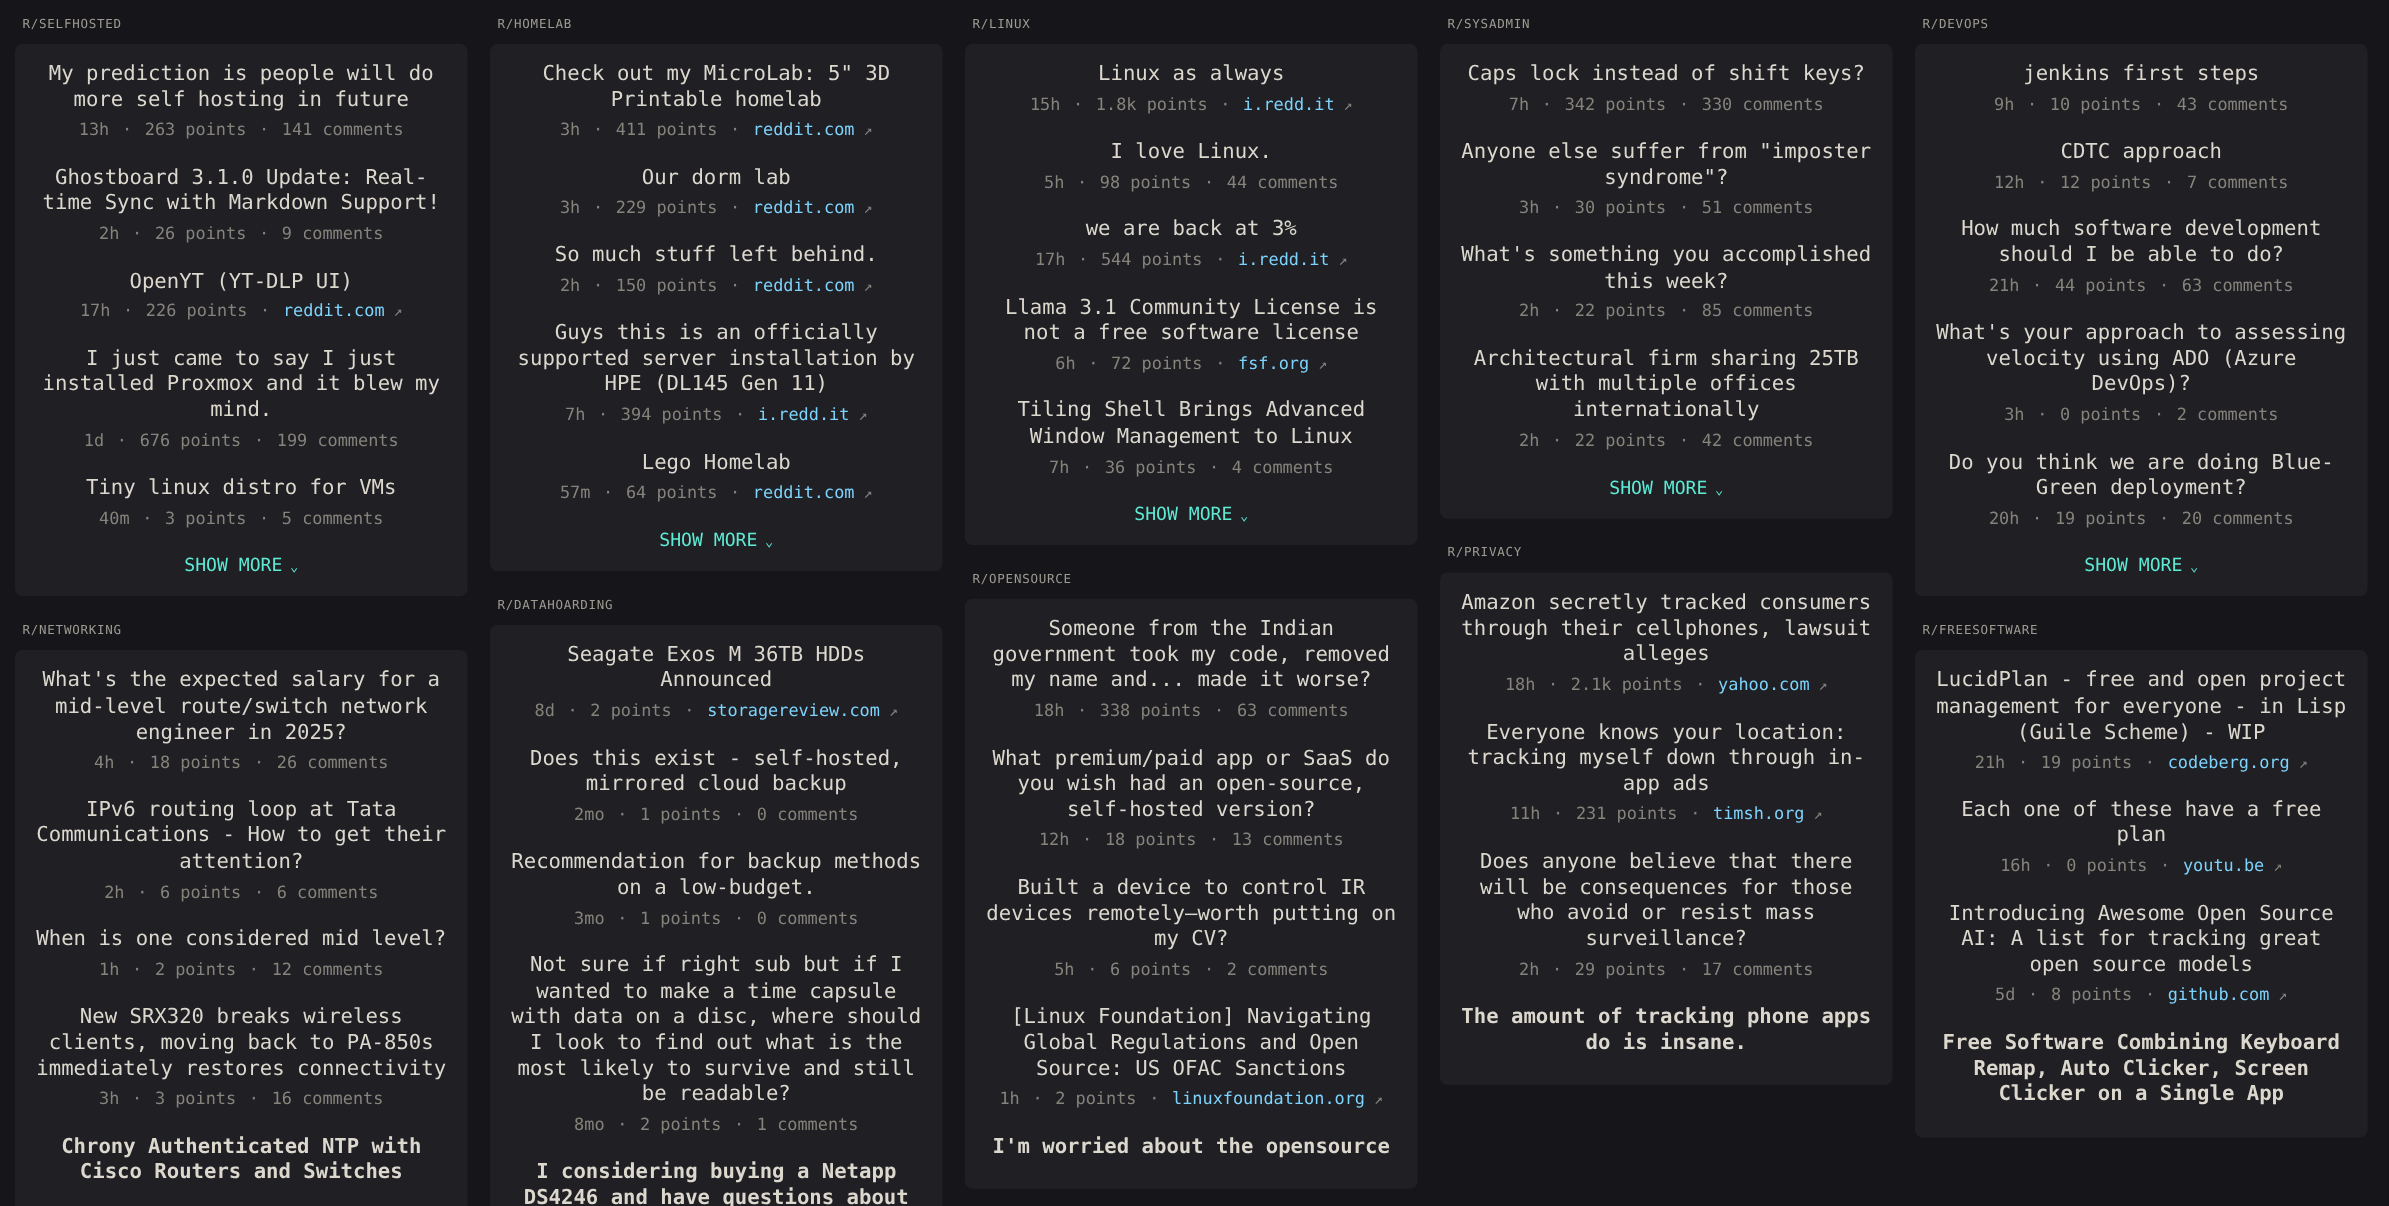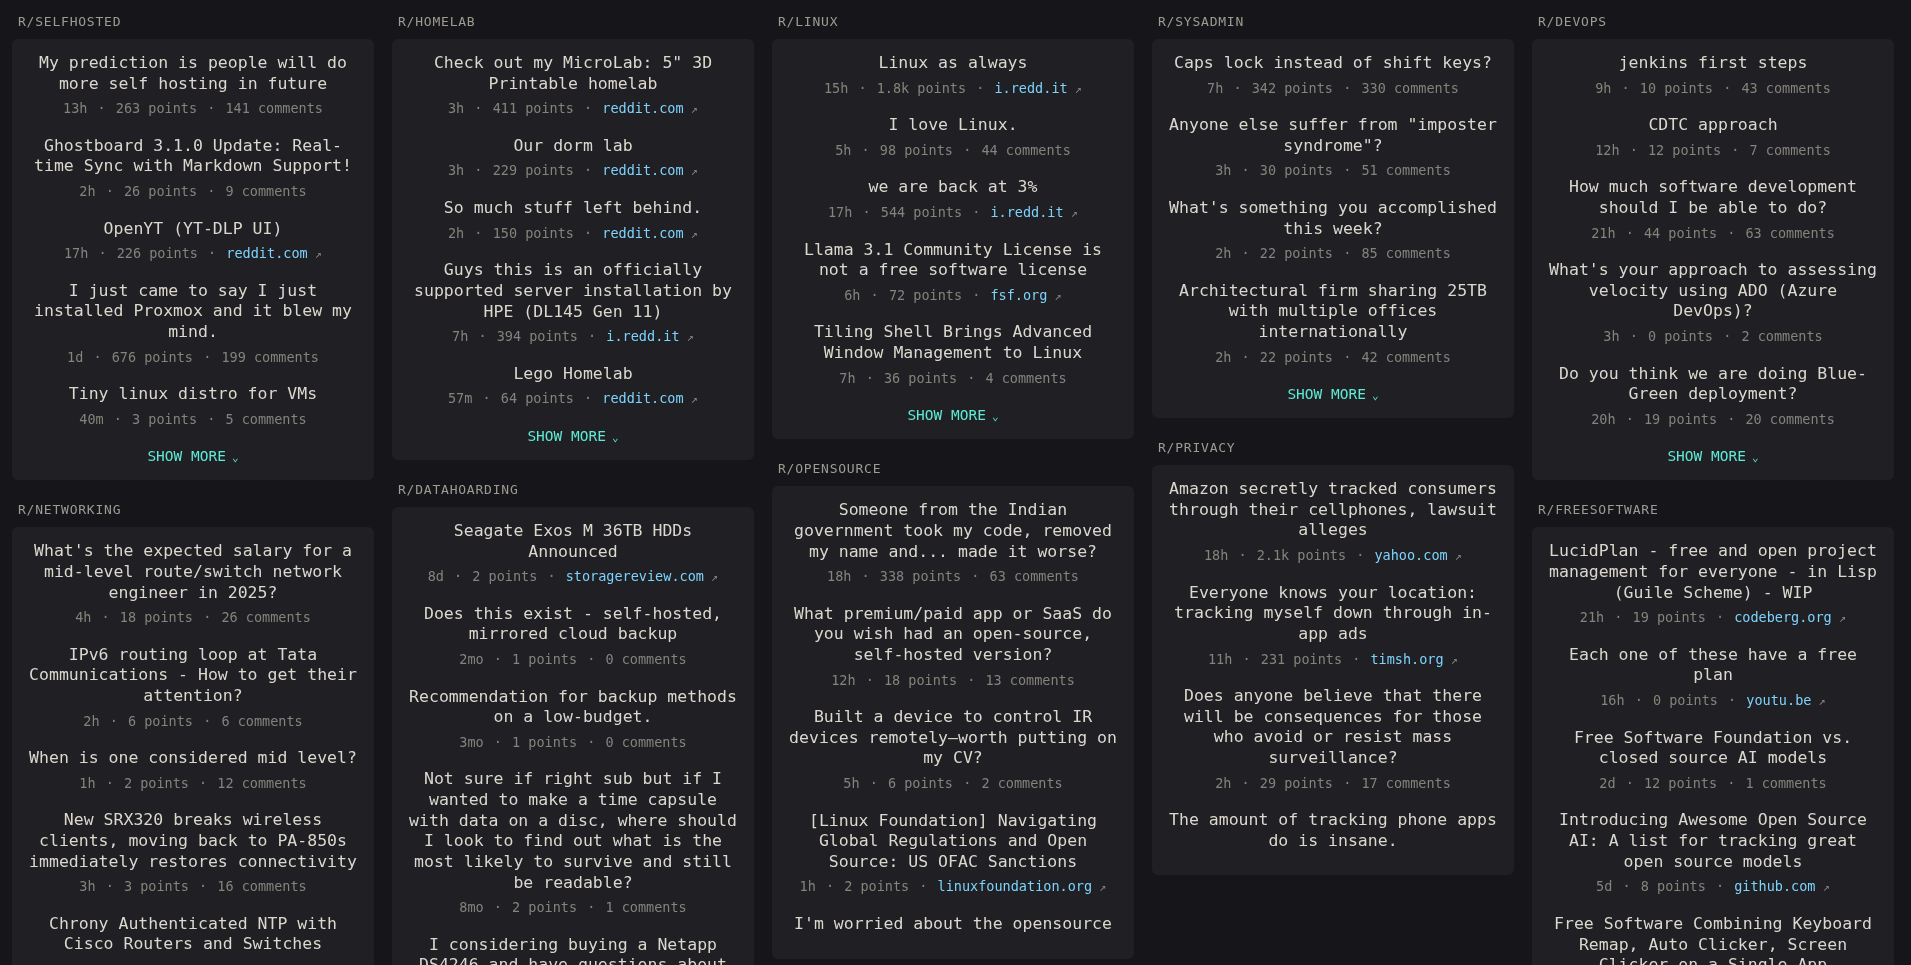--- a/index.html
+++ b/index.html
@@ -21,34 +21,34 @@
   }
   .column {
     width: 362px;
     flex: 0 0 362px;
     display: flex;
     flex-direction: column;
     gap: 22px;
   }
   .sub-block { display: block; }
   .sub-header {
-    font-size: 13px;
+    font-size: 10px;
     letter-spacing: 0.06em;
     color: #9e9b92;
     padding: 0 6px 10px 6px;
     text-transform: uppercase;
   }
   .card {
     background: #1f1f24;
     border-radius: 6px;
     padding: 14px 16px 8px 16px;
     text-align: center;
   }
   .post { padding: 0 0 18px 0; }
-  .post:last-child { padding-bottom: 10px; }
+  .post:last-child { padding-bottom: 10px; font-weight: bold; }
   .post-title {
     font-size: 16.5px;
     line-height: 1.25;
     color: #dcd8ce;
     margin: 0 0 6px 0;
     cursor: pointer;
   }
   .post-meta {
     font-size: 13.5px;
     color: #86837b;
@@ -269,24 +269,20 @@
         <div class="card">
           <div class="post">
             <div class="post-title">LucidPlan - free and open project management for everyone - in Lisp (Guile Scheme) - WIP</div>
             <div class="post-meta"><span>21h</span><span class="dot"> · </span><span>19 points</span><span class="dot"> · </span><span class="domain">codeberg.org</span><span class="ext"> ↗</span></div>
           </div>
           <div class="post">
             <div class="post-title">Each one of these have a free plan</div>
             <div class="post-meta"><span>16h</span><span class="dot"> · </span><span>0 points</span><span class="dot"> · </span><span class="domain">youtu.be</span><span class="ext"> ↗</span></div>
           </div>
           <div class="post">
-            <div class="post-title">Free Software Foundation vs. closed source AI models</div>
-            <div class="post-meta"><span>2d</span><span class="dot"> · </span><span>12 points</span><span class="dot"> · </span><span>1 comments</span></div>
-          </div>
-          <div class="post">
             <div class="post-title">Introducing Awesome Open Source AI: A list for tracking great open source models</div>
             <div class="post-meta"><span>5d</span><span class="dot"> · </span><span>8 points</span><span class="dot"> · </span><span class="domain">github.com</span><span class="ext"> ↗</span></div>
           </div>
           <div class="post">
             <div class="post-title">Free Software Combining Keyboard Remap, Auto Clicker, Screen Clicker on a Single App</div>
           </div>
         </div>
       </div>
     </div>
   </div>

